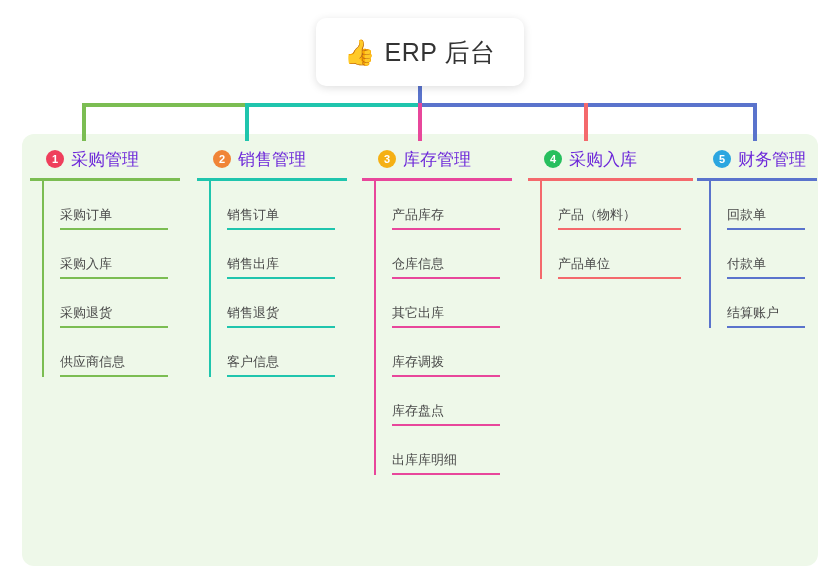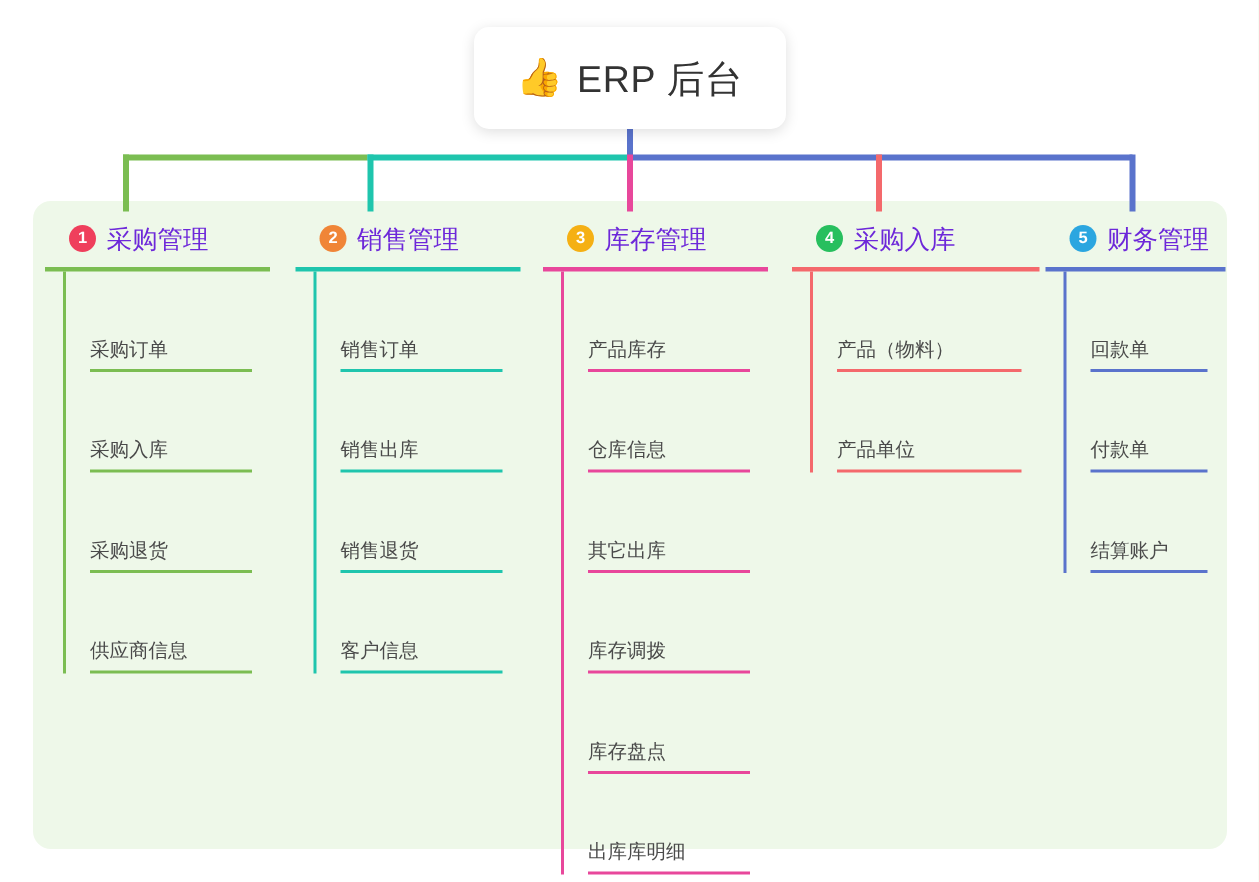--- a/index.html
+++ b/index.html
@@ -122,21 +122,21 @@
   }
   .spine {
     position: absolute;
     left: 0;
     top: 0;
     width: 2px;
     height: 100%;
   }
   .leaf {
     position: relative;
-    height: 67px;
+    height: 49px;
     padding-left: 18px;
     display: flex;
     flex-direction: column;
     justify-content: flex-end;
   }
   .leaf-text {
     font-size: 13px;
     color: #4a4a4a;
     white-space: nowrap;
     padding-bottom: 5px;

